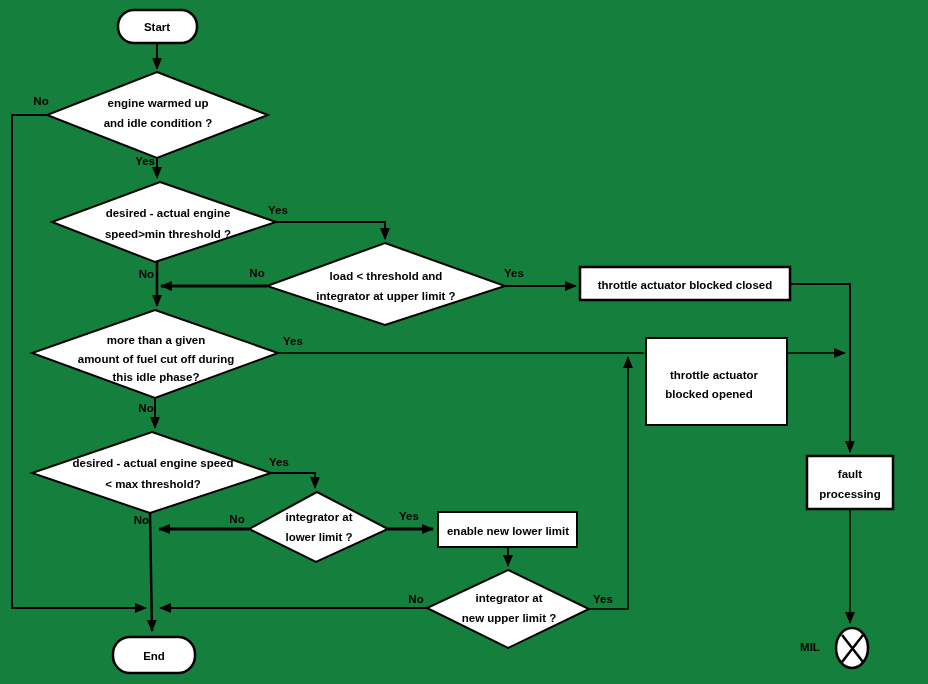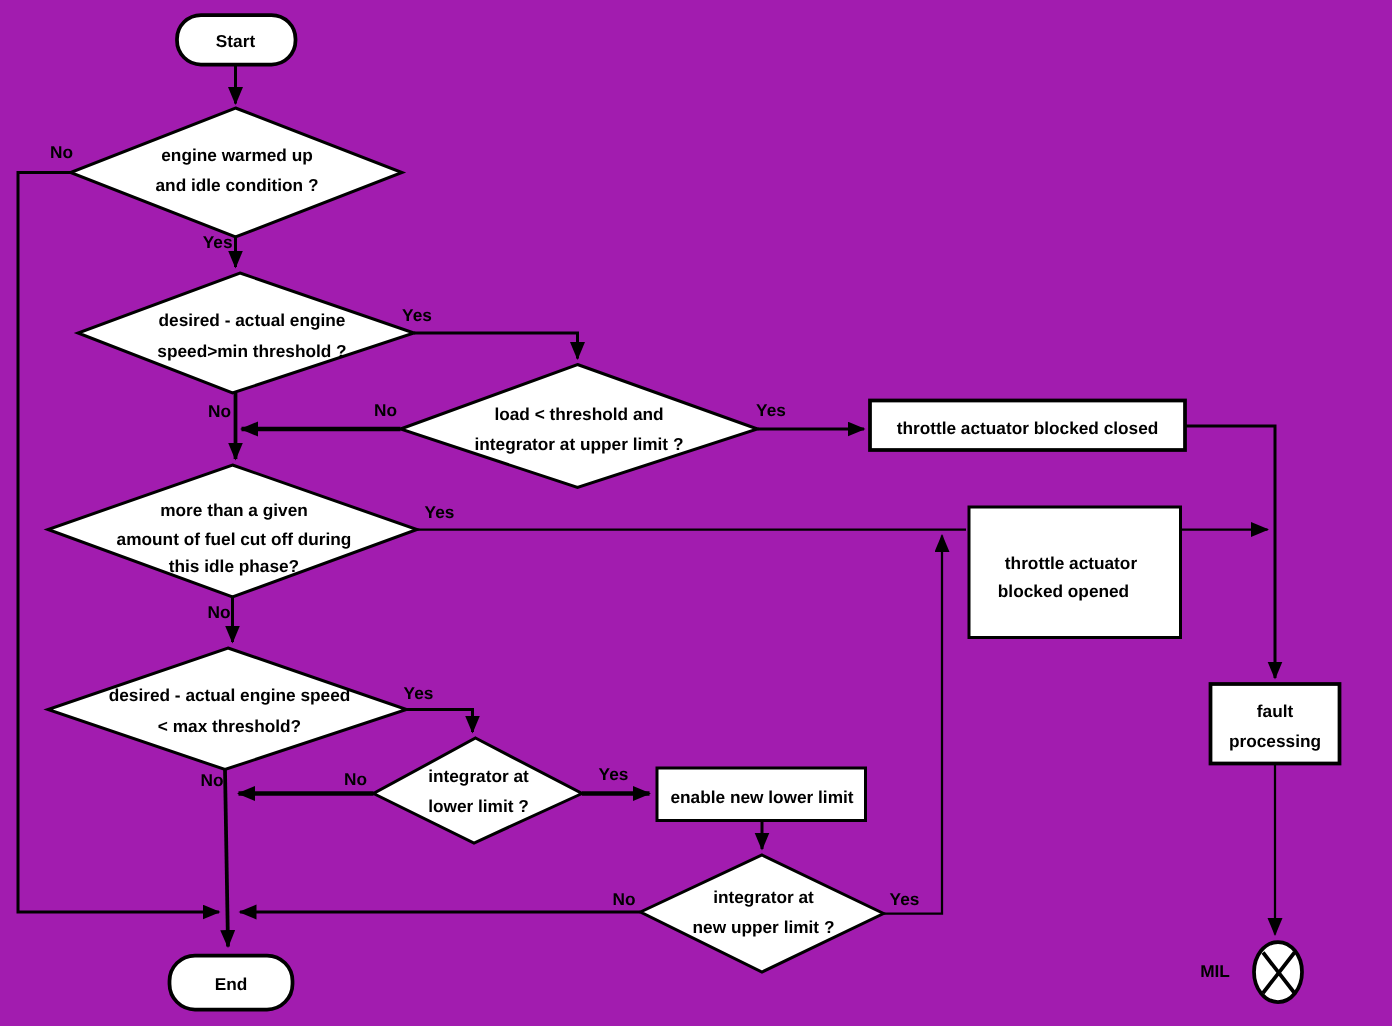--- a/index.html
+++ b/index.html
@@ -5,21 +5,21 @@
   html, body {
     margin: 0;
     padding: 0;
     background: #ffffff;
     font-family: "Liberation Sans", sans-serif;
   }
   .stage {
     position: relative;
     width: 928px;
     height: 684px;
-    background: #a21caf;
+    background: #15803d;
     overflow: hidden;
   }
   svg text {
     font-family: "Liberation Sans", "DejaVu Sans", sans-serif;
     font-weight: bold;
     font-size: 11.5px;
     fill: #000000;
   }
   svg .shape {
     fill: #ffffff;

